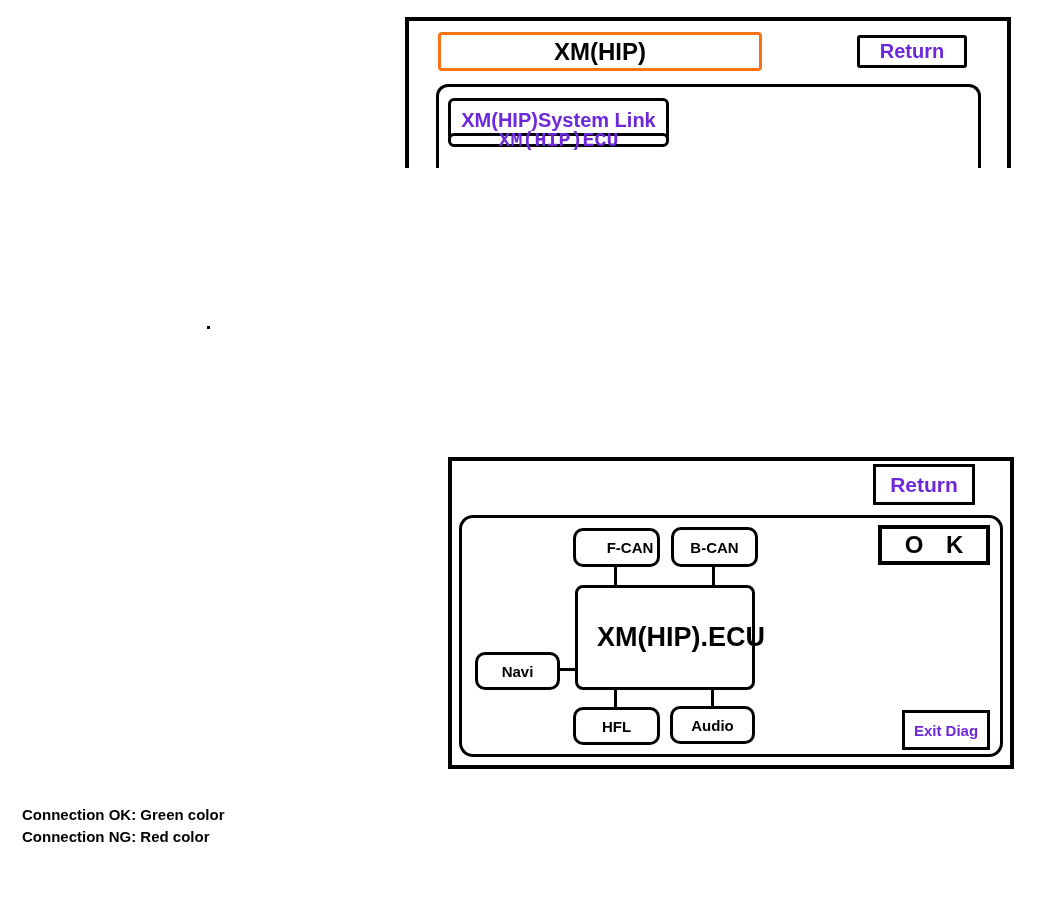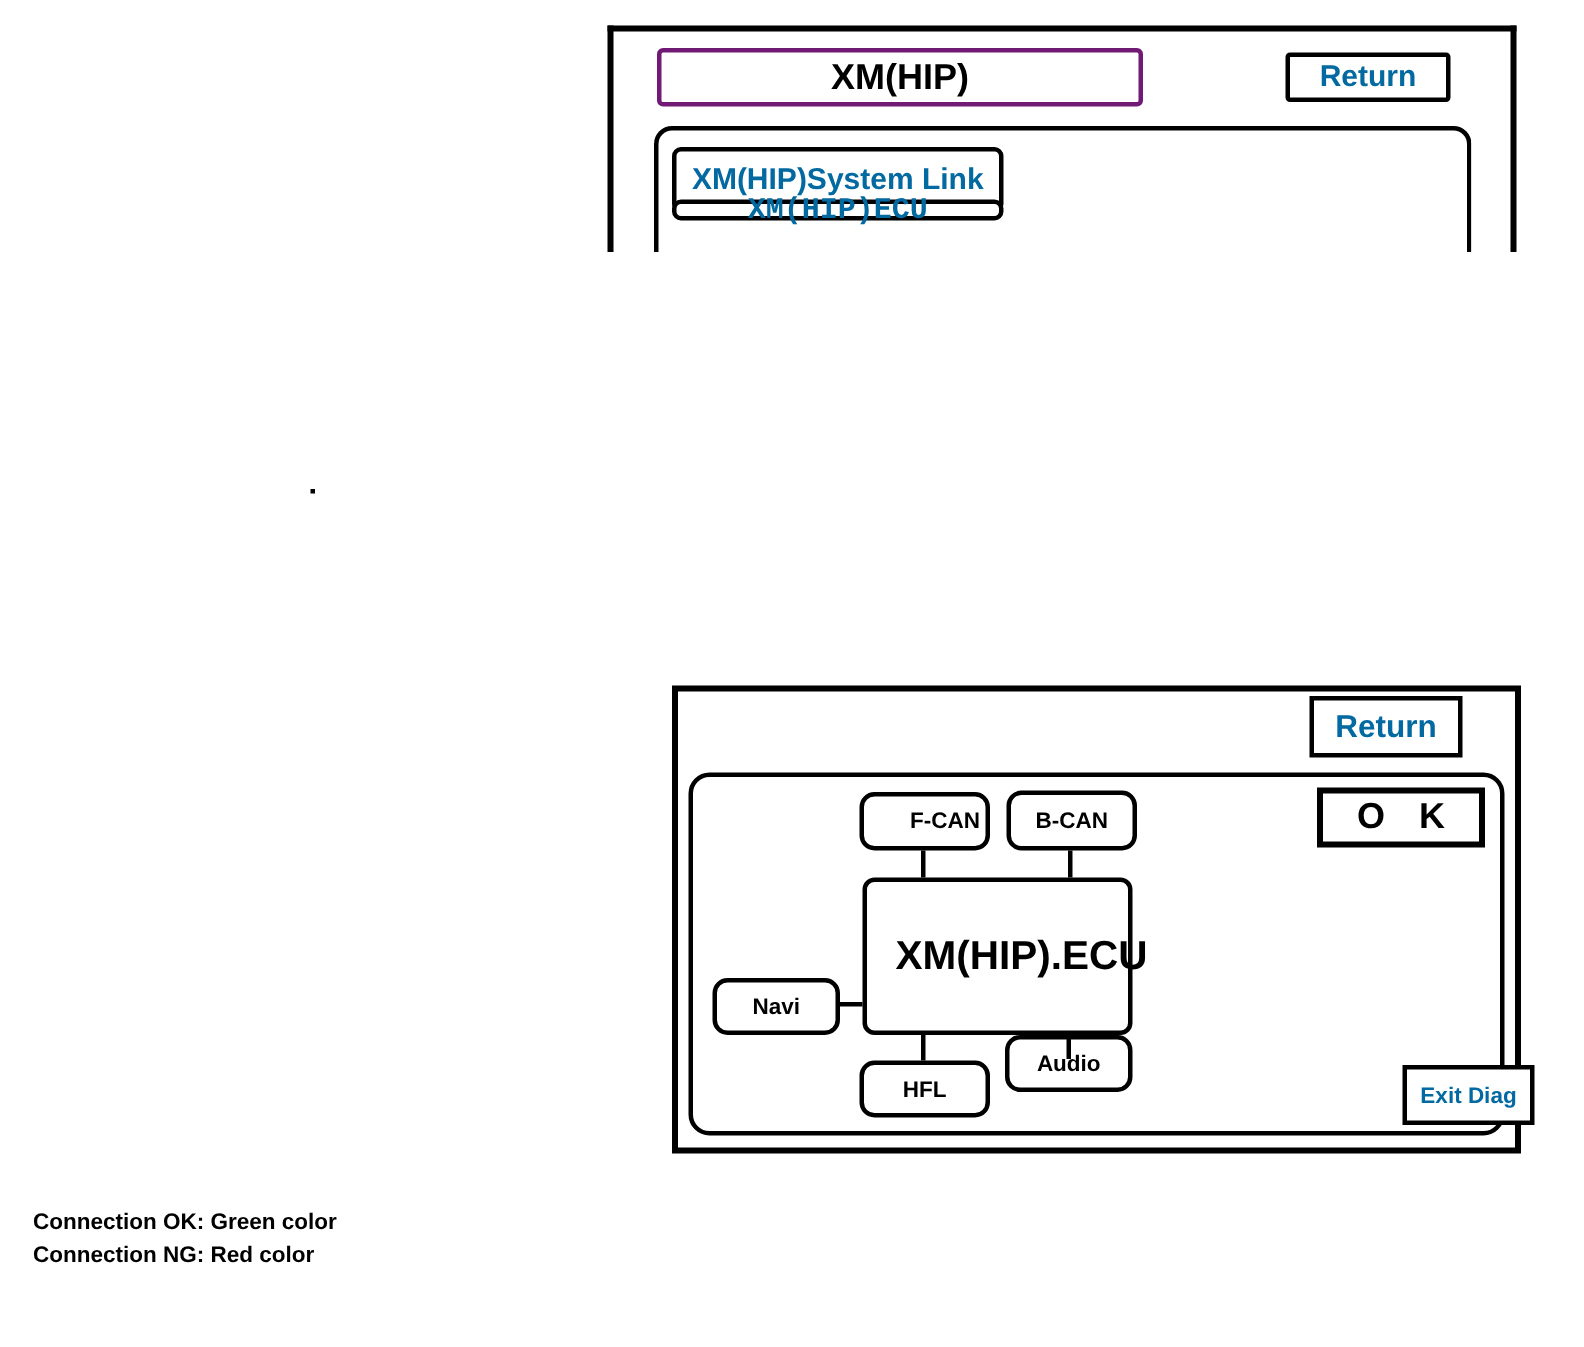--- a/index.html
+++ b/index.html
@@ -3,27 +3,27 @@
 <meta charset="utf-8">
 <style>
   html,body{margin:0;padding:0;background:#ffffff;}
   .canvas{
     position:relative;width:1056px;height:898px;background:#ffffff;
     font-family:"Liberation Sans",sans-serif;font-weight:bold;color:#000;
     overflow:hidden;
   }
   .abs{position:absolute;box-sizing:border-box;}
   .center{display:flex;align-items:center;justify-content:center;}
-  button{margin:0;padding:0;background:#fff;color:#0369a1;font:inherit;cursor:pointer;}
+  button{margin:0;padding:0;background:#fff;color:#6d28d9;font:inherit;cursor:pointer;}
 
   
   .panel1{left:405px;top:17px;width:606px;height:151px;
     border:4px solid #000;border-bottom:none;background:#fff;}
   .p1-title{left:29px;top:11px;width:324px;height:39px;
-    border:3px solid #701a75;border-radius:4px;font-size:24px;}
+    border:3px solid #f97316;border-radius:4px;font-size:24px;}
   .p1-return{left:448px;top:14px;width:110px;height:33px;
     border:3px solid #000;border-radius:3px;font-size:20px;}
   .p1-inner{left:27px;top:63px;width:545px;height:84px;
     border:3px solid #000;border-bottom:none;
     border-radius:12px 12px 0 0;background:#fff;}
   .menu-btn{left:9px;width:221px;border:3px solid #000;border-radius:6px;font-size:20px;}
   .menu-1{top:11px;height:44px;}
   .menu-2{top:46px;height:14px;font-family:Liberation Mono, monospace;}
 
   
@@ -36,23 +36,23 @@
   .p2-inner{left:7px;top:54px;width:544px;height:242px;
     border:3px solid #000;border-radius:14px;background:#fff;}
   .ok-box{left:416px;top:7px;width:112px;height:40px;
     border:4px solid #000;font-size:24px;letter-spacing:8px;padding-left:8px;}
   .node{border:3px solid #000;border-radius:10px;font-size:15px;background:#fff;}
   .fcan{left:111px;top:10px;width:87px;height:39px;padding-left:27px;}
   .bcan{left:209px;top:9px;width:87px;height:40px;}
   .ecu{left:113px;top:67px;width:180px;height:105px;border-radius:8px;font-size:27px;padding-left:32px;}
   .navi{left:13px;top:134px;width:85px;height:38px;}
   .hfl{left:111px;top:189px;width:87px;height:38px;}
-  .audio{left:208px;top:172px;width:85px;height:38px;}
+  .audio{left:208px;top:188px;width:85px;height:38px;}
   .exit-btn{left:440px;top:192px;width:88px;height:40px;
-    border:3px solid #000;font-size:15px;margin-left:33px;}
+    border:3px solid #000;font-size:15px;}
   .conn{background:#000;}
   .conn-v{width:3px;}
   .conn-h{height:3px;}
   .c-fcan{left:152px;top:49px;height:18px;}
   .c-bcan{left:250px;top:49px;height:18px;}
   .c-hfl{left:152px;top:172px;height:17px;}
   .c-audio{left:249px;top:172px;height:16px;}
   .c-navi{left:98px;top:150px;width:15px;}
 
   

